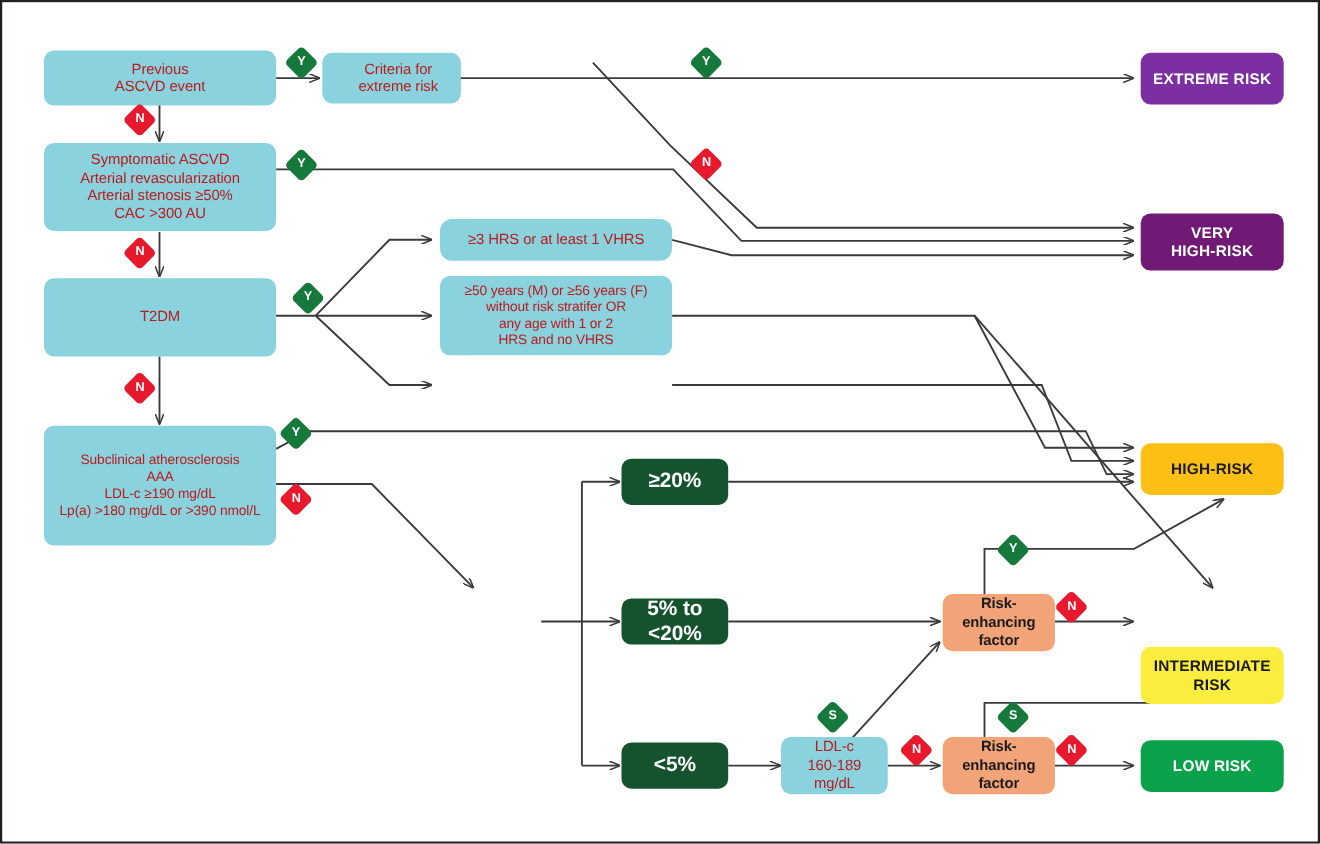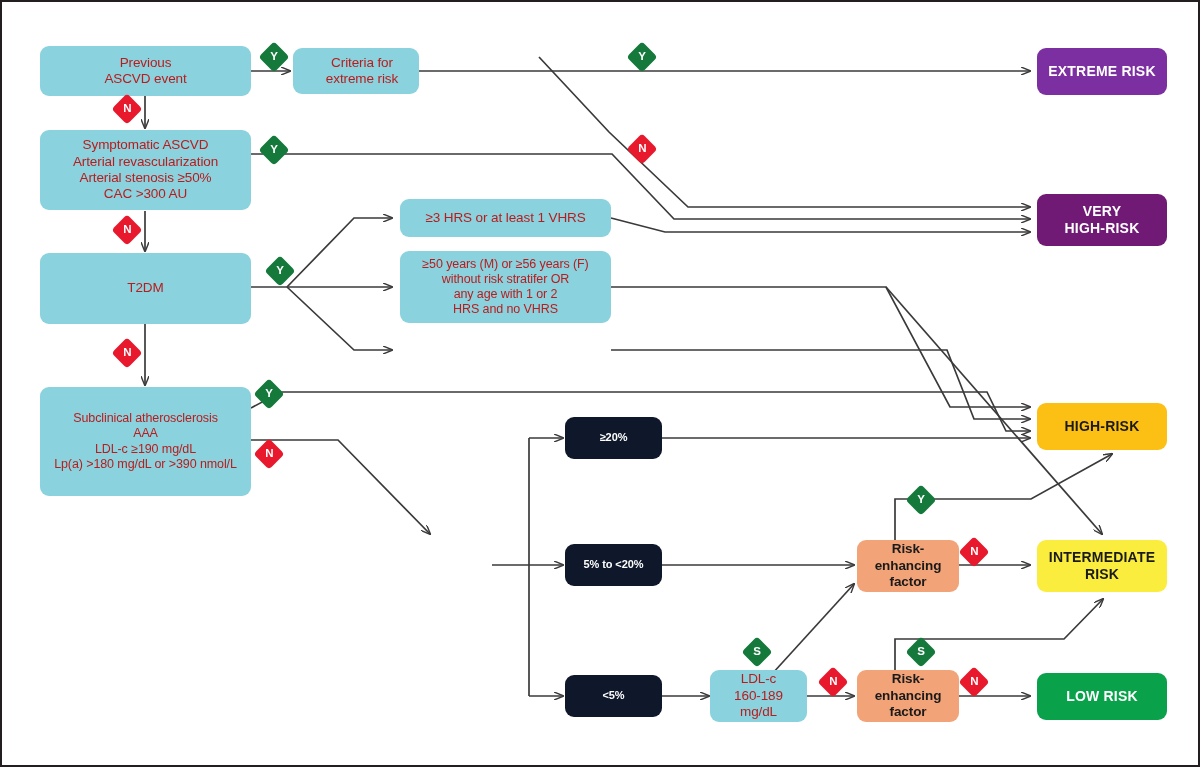--- a/index.html
+++ b/index.html
@@ -21,26 +21,26 @@
     display:flex;align-items:center;justify-content:center;
     text-align:center;
     line-height:1.22;
     padding:4px 6px;
     font-weight:700;
     letter-spacing:-0.1px;
   }
   .node span{display:block;width:100%;}
   
   .lightblue{background:#8ad2de;color:#b91c1c;font-size:13.5px;font-weight:400;}
-  .teal{background:#0f172a;color:#ffffff;font-size:11px;font-weight:700;}
+  .teal{background:#14532d;color:#ffffff;font-size:19px;font-weight:700;}
   .orange{background:#f2a377;color:#1a1a1a;font-size:13.5px;font-weight:700;}
   .purple{background:#7c2fa0;color:#ffffff;font-size:14px;font-weight:700;letter-spacing:.2px;}
   .red{background:#701a75;color:#ffffff;font-size:14px;font-weight:700;letter-spacing:.2px;}
   .amber{background:#fcc015;color:#1a1a1a;font-size:14px;font-weight:700;letter-spacing:.2px;}
-  .yellow{background:#fbed3e;color:#1a1a1a;font-size:14px;font-weight:700;letter-spacing:.2px;}
+  .yellow{background:#fbed3e;color:#1a1a1a;font-size:14px;font-weight:700;letter-spacing:.2px;margin-top:48px;}
   .green{background:#0aa14b;color:#ffffff;font-size:14px;font-weight:700;letter-spacing:.2px;}
 
   .badge{
     position:absolute;
     width:22px;height:22px;
     transform:rotate(45deg);
     border-radius:4px;
     display:flex;align-items:center;justify-content:center;
   }
   .badge b{
@@ -135,21 +135,21 @@
   </div>
 
   <div class="node lightblue" style="left:38px;top:128px;width:211px;height:80px;">
     <span>Symptomatic ASCVD<br>Arterial revascularization<br>Arterial stenosis ≥50%<br>CAC &gt;300 AU</span>
   </div>
 
   <div class="node lightblue" style="left:38px;top:251px;width:211px;height:71px;">
     <span>T2DM</span>
   </div>
 
-  <div class="node lightblue" style="left:398px;top:197px;width:211px;height:38px;">
+  <div class="node lightblue" style="left:398px;top:197px;width:211px;height:38px;border-radius:11px;">
     <span>≥3 HRS or at least 1 VHRS</span>
   </div>
 
   <div class="node lightblue" style="left:398px;top:249px;width:211px;height:72px;font-size:12.5px;">
     <span>≥50 years (M) or ≥56 years (F)<br>without risk stratifer OR<br>any age with 1 or 2<br>HRS and no VHRS</span>
   </div>
 
 
   <div class="node lightblue" style="left:38px;top:385px;width:211px;height:109px;font-size:12.5px;">
     <span>Subclinical atherosclerosis<br>AAA<br>LDL-c ≥190 mg/dL<br>Lp(a) &gt;180 mg/dL or &gt;390 nmol/L</span>

